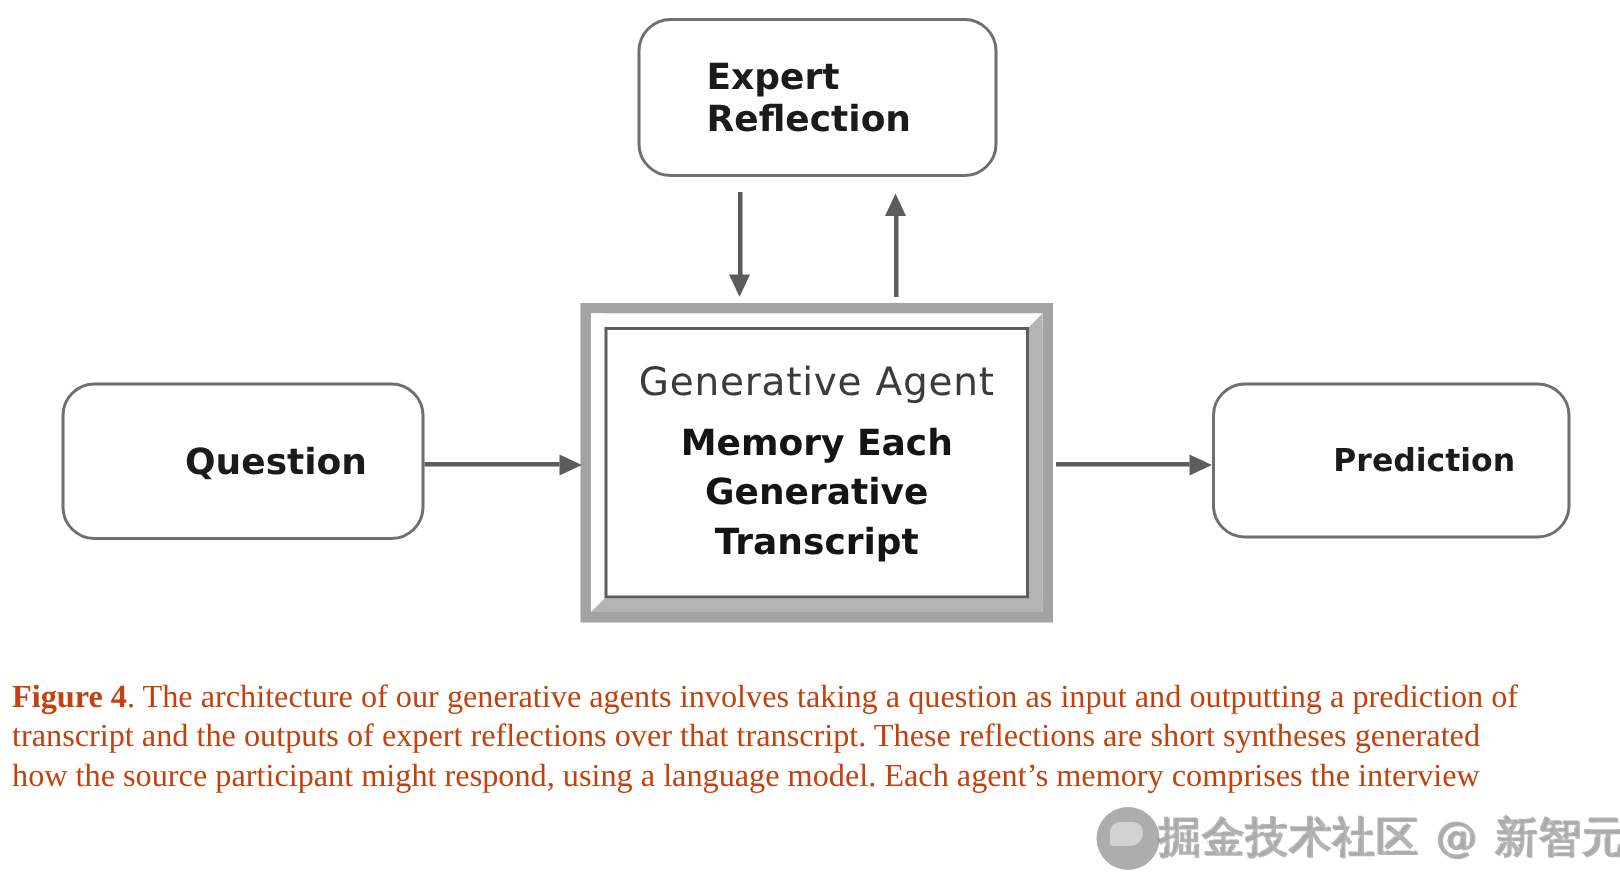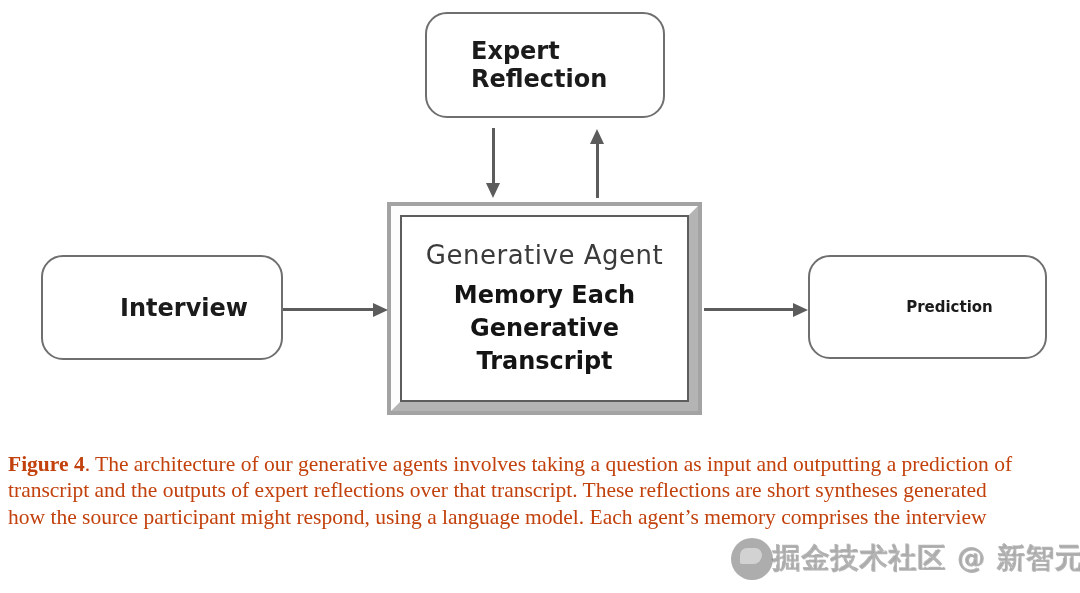--- a/index.html
+++ b/index.html
@@ -21,29 +21,29 @@
     display: flex;
     align-items: center;
     justify-content: center;
     box-sizing: border-box;
     color: #1b1b1b;
     font-weight: bold;
     padding-left: 44px;
   }
   .rbox.expert     { left: 425px; top: 12px;  width: 240px; height: 106px; font-size: 24px; }
   .rbox.question   { left: 41px;  top: 255px; width: 242px; height: 105px; font-size: 24px; }
-  .rbox.prediction { left: 808px; top: 255px; width: 239px; height: 104px; font-size: 15px; }
+  .rbox.prediction { left: 808px; top: 255px; width: 239px; height: 104px; font-size: 21px; }
 
   
   .frame-outer {
     position: absolute;
     left: 387px; top: 202px;
     width: 315px; height: 213px;
     box-sizing: border-box;
-    border: 4px solid #a3a3a3;
+    border: 7px solid #a3a3a3;
     background: #ffffff;
   }
   .frame-bevel {
     width: 100%; height: 100%;
     box-sizing: border-box;
     border: 9px solid;
     border-color: #fdfdfd #b4b4b4 #b4b4b4 #fdfdfd;
   }
   .frame-inner {
     width: 100%; height: 100%;
@@ -126,21 +126,21 @@
 </head>
 <body>
 
 <div class="stage">
 
   <div class="rbox expert">
     <span>Expert Reflection</span>
   </div>
 
   <div class="rbox question">
-    <span>Interview</span>
+    <span>Question</span>
   </div>
 
   <div class="rbox prediction">
     <span>Prediction</span>
   </div>
 
   <div class="frame-outer">
     <div class="frame-bevel">
       <div class="frame-inner">
         <div class="agent-title">Generative Agent</div>

